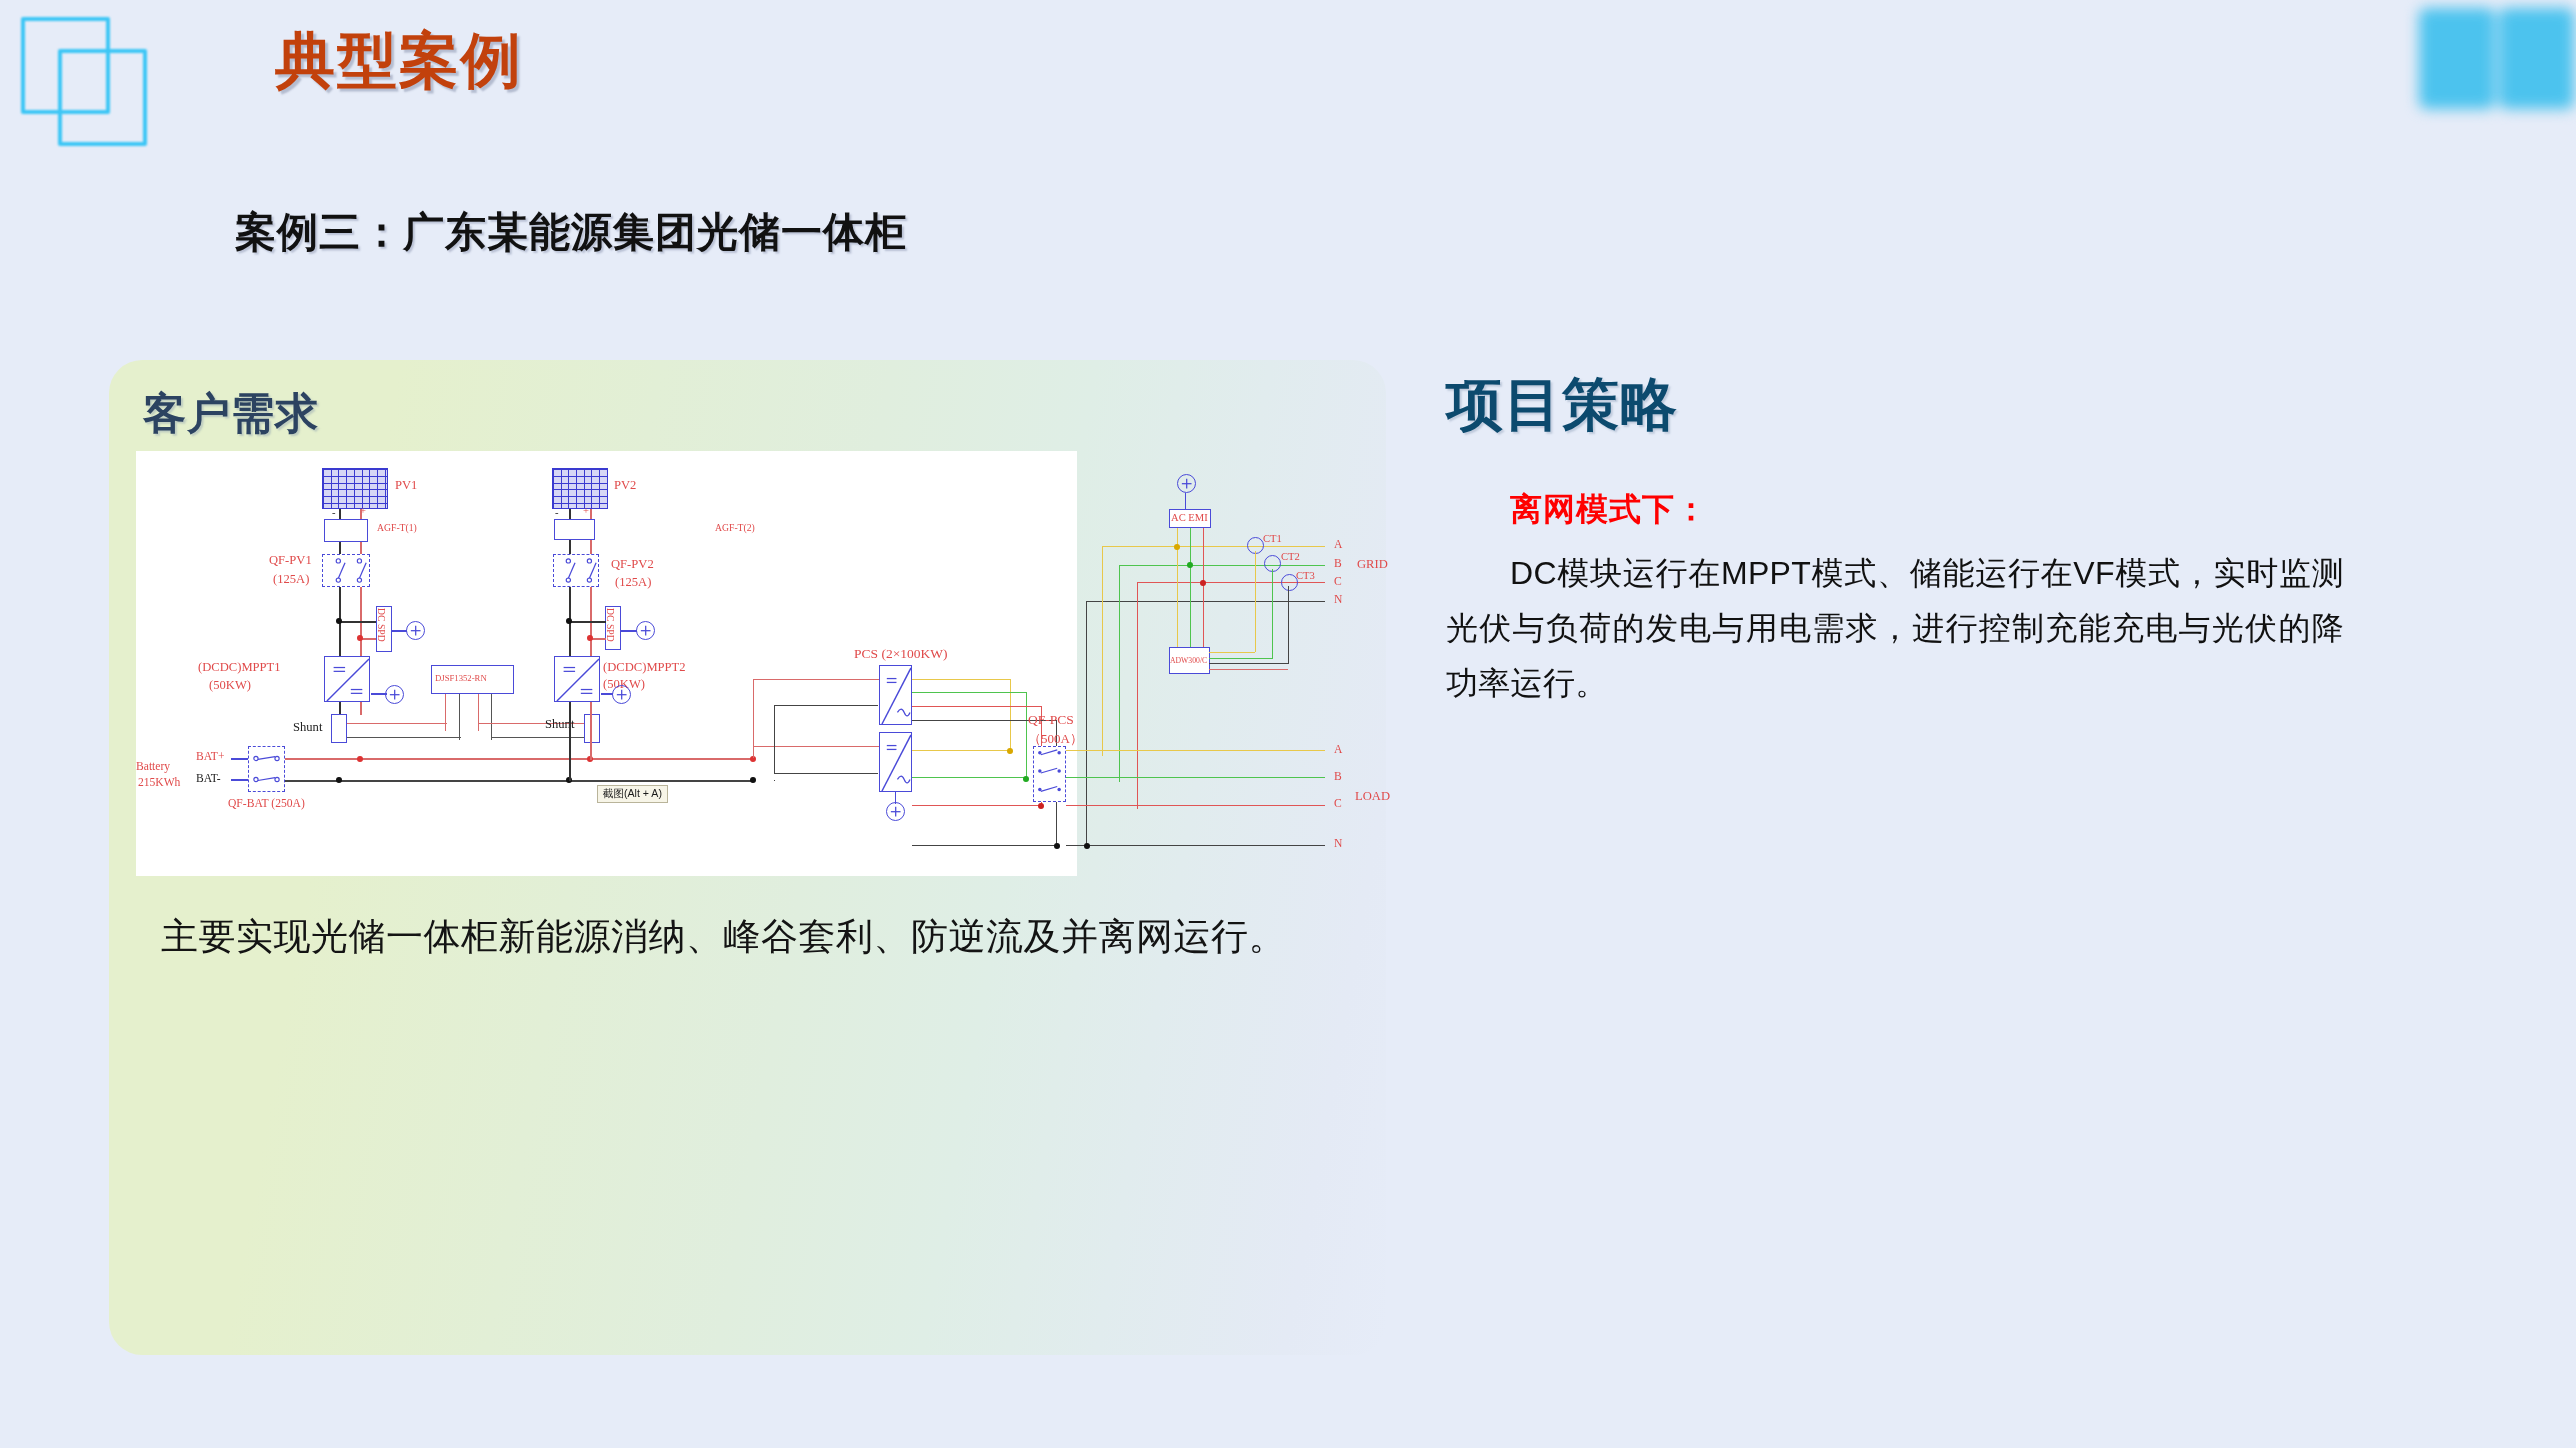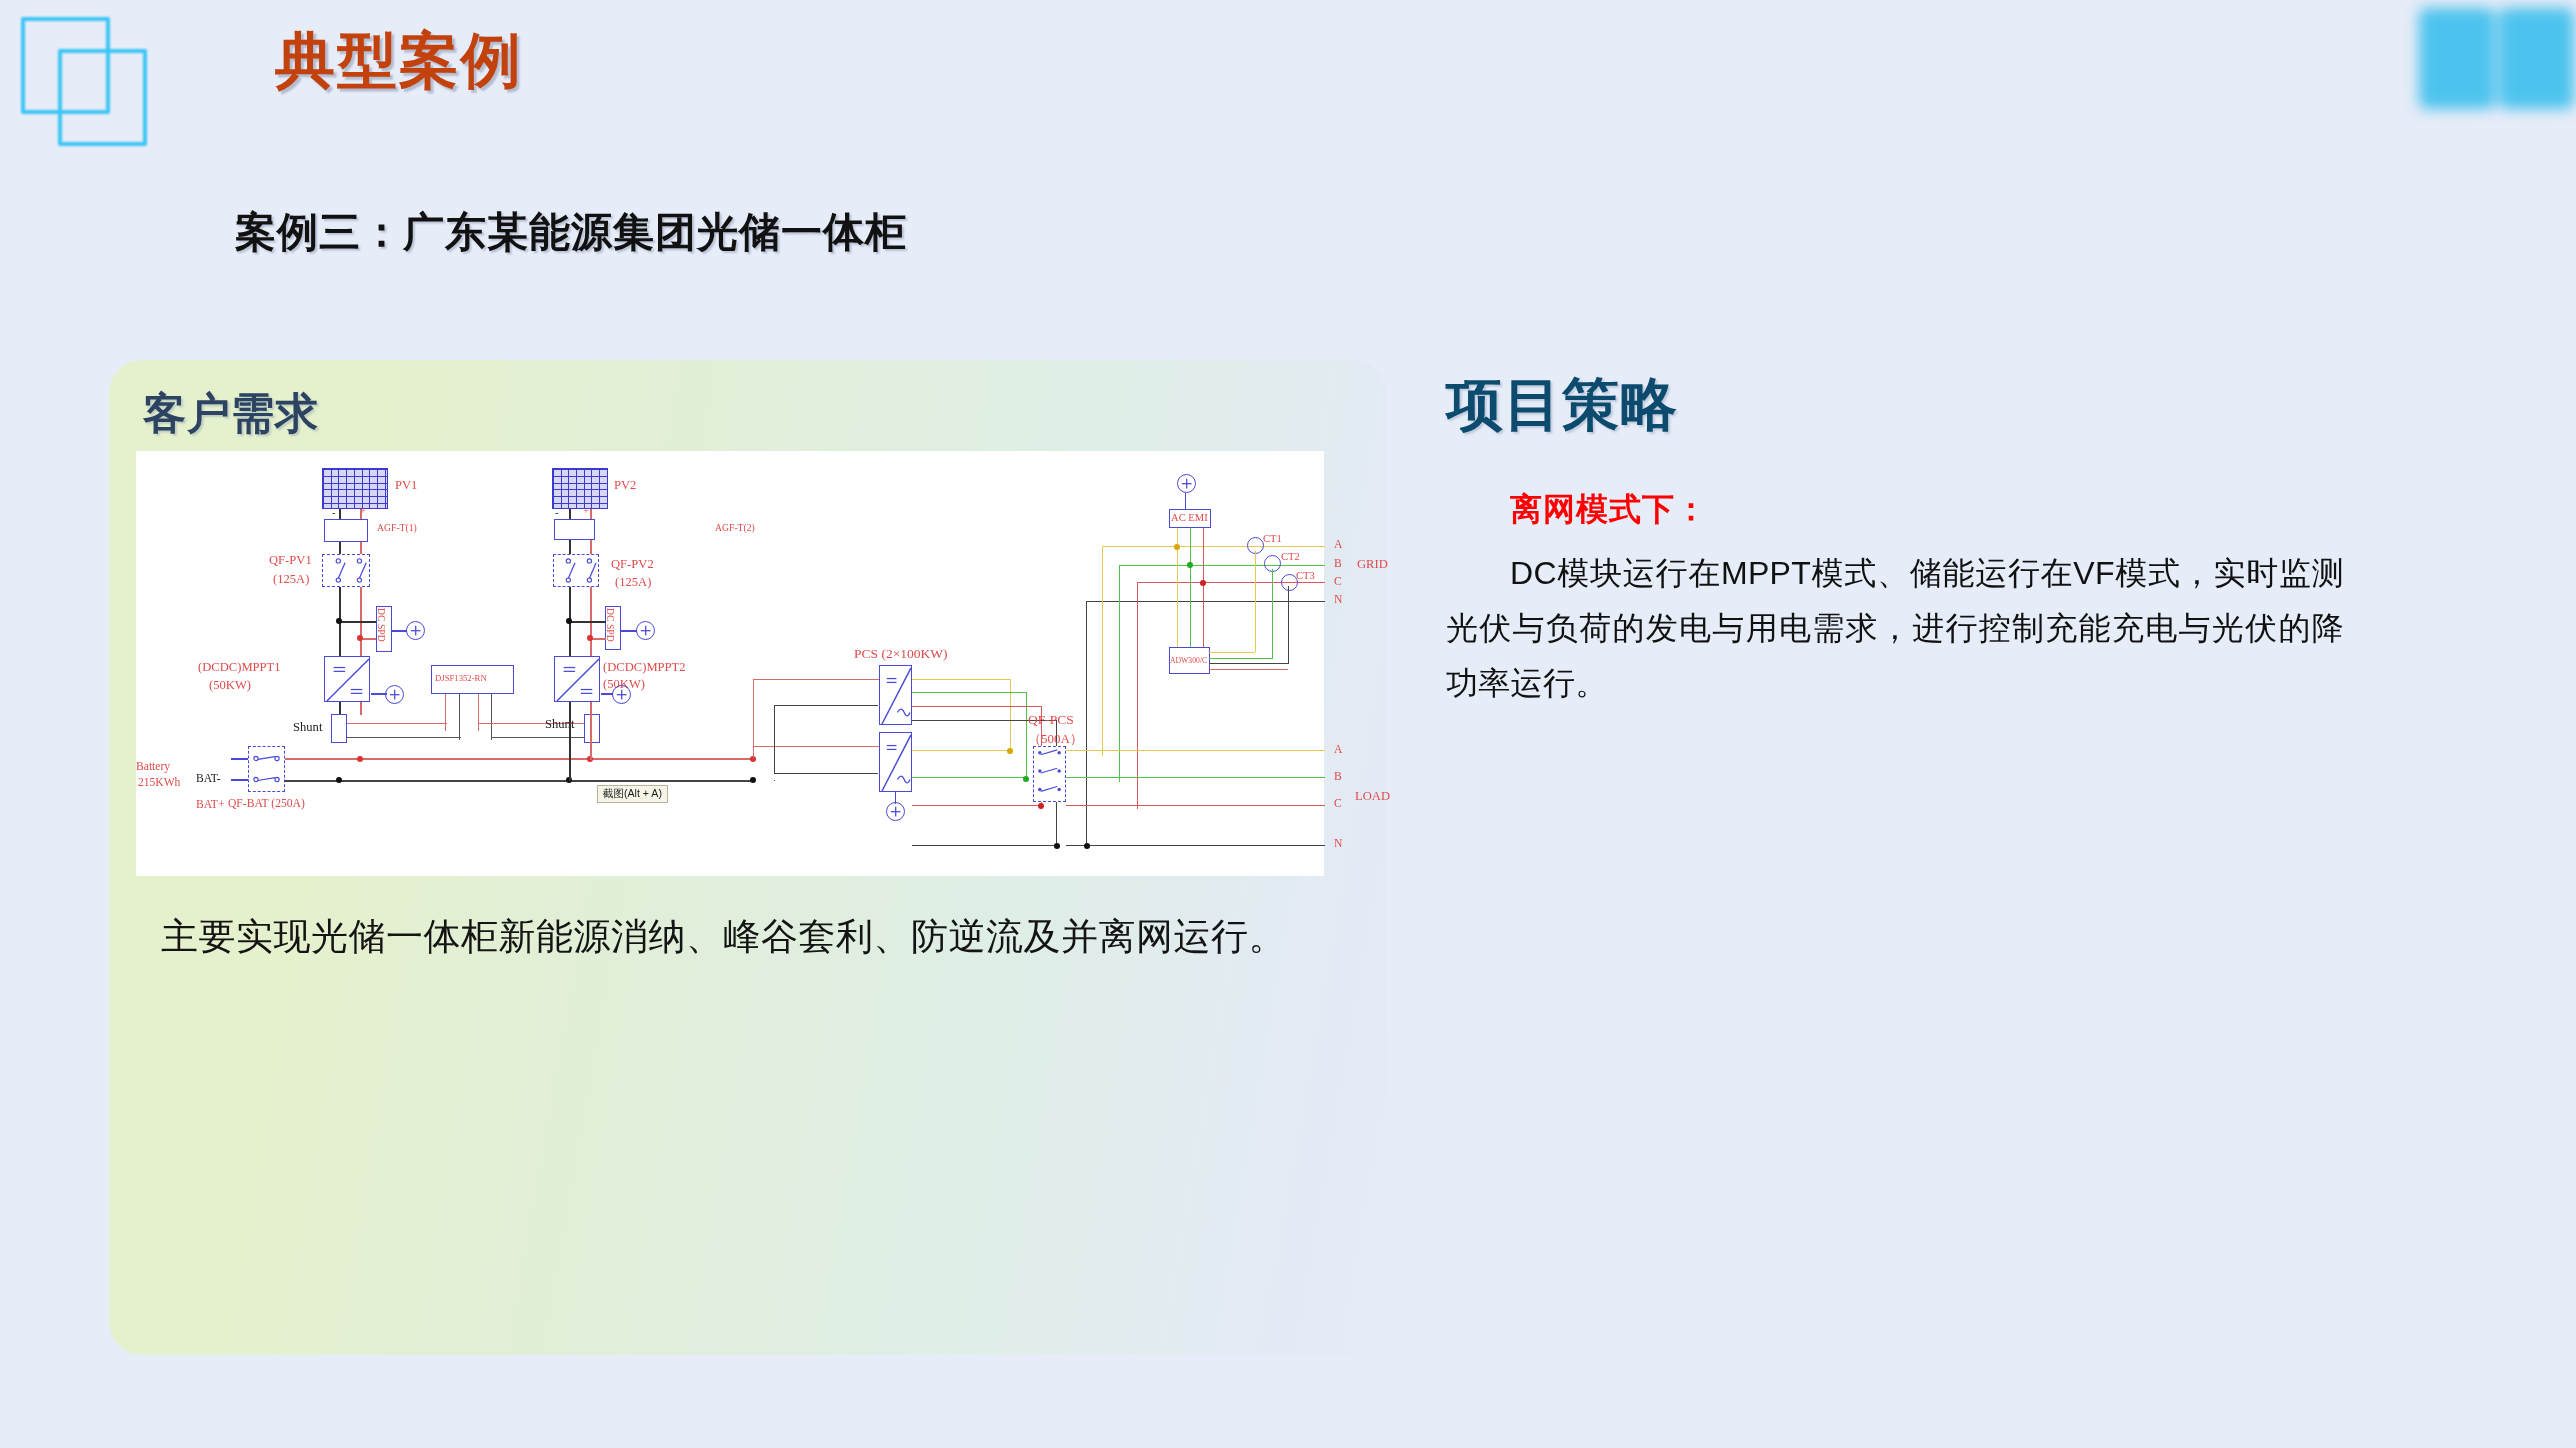--- a/index.html
+++ b/index.html
@@ -86,21 +86,21 @@
     font-weight: bold;
     color: #2c4361;
     text-shadow: 1.9px 1.9px 1.9px rgba(120,140,170,0.35);
     letter-spacing: 1px;
   }
 
   
   #schematic-frame {
     position: absolute;
     left: 27px; top: 91px;
-    width: 1188px; height: 425px;
+    width: 941px; height: 425px;
     background: #ffffff;
   }
 
   #customer-desc {
     position: absolute;
     left: 52px; top: 551px;
     width: 1140px;
     font-family: "Liberation Serif", "DejaVu Serif", serif;
     font-size: 37px;
     line-height: 1.42;
@@ -294,21 +294,21 @@
     <div class="wire" style="left:211px; top:272px; width:100px; height:1.4px; background:#d96a6a;"></div>
     <div class="wire" style="left:211px; top:286px; width:114px; height:1.4px; background:#555;"></div>
     <div class="wire" style="left:342px; top:272px; width:114px; height:1.4px; background:#d96a6a;"></div>
     <div class="wire" style="left:355px; top:286px; width:100px; height:1.4px; background:#555;"></div>
 
     <div class="box-blue" style="left:448px; top:263px; width:15.5px; height:29px; background:#fff;"></div>
     <div class="lbl lbl-dark" style="left:409px; top:266px; font-size:12.6px;">Shunt</div>
 
     <div class="lbl" style="left:0px; top:309px; font-size:11.6px;">Battery</div>
     <div class="lbl" style="left:1.9px; top:325px; font-size:11.6px;">215KWh</div>
-    <div class="lbl" style="left:60px; top:299px; font-size:11.6px;margin-top:48px;">BAT+</div>
+    <div class="lbl" style="left:60px; top:299px; font-size:11.6px;">BAT+</div>
     <div class="lbl lbl-dark" style="left:60px; top:321px; font-size:11.6px;">BAT-</div>
     <div class="wire" style="left:95px; top:307px; width:17.4px; height:1.5px; background:#4a4ad8;"></div>
     <div class="wire" style="left:95px; top:328px; width:17.4px; height:1.5px; background:#4a4ad8;"></div>
 
     <div class="box-dash" style="left:112px; top:295px; width:37px; height:46px; background:#fff;"></div>
     <svg class="sch" style="left:112px; top:295px;" width="37" height="46" viewBox="0 0 38 48">
       <circle cx="8" cy="13" r="2.2" fill="none" stroke="#4a4ad8" stroke-width="1.2"></circle>
       <circle cx="30" cy="13" r="2.2" fill="none" stroke="#4a4ad8" stroke-width="1.2"></circle>
       <circle cx="8" cy="35" r="2.2" fill="none" stroke="#4a4ad8" stroke-width="1.2"></circle>
       <circle cx="30" cy="35" r="2.2" fill="none" stroke="#4a4ad8" stroke-width="1.2"></circle>

